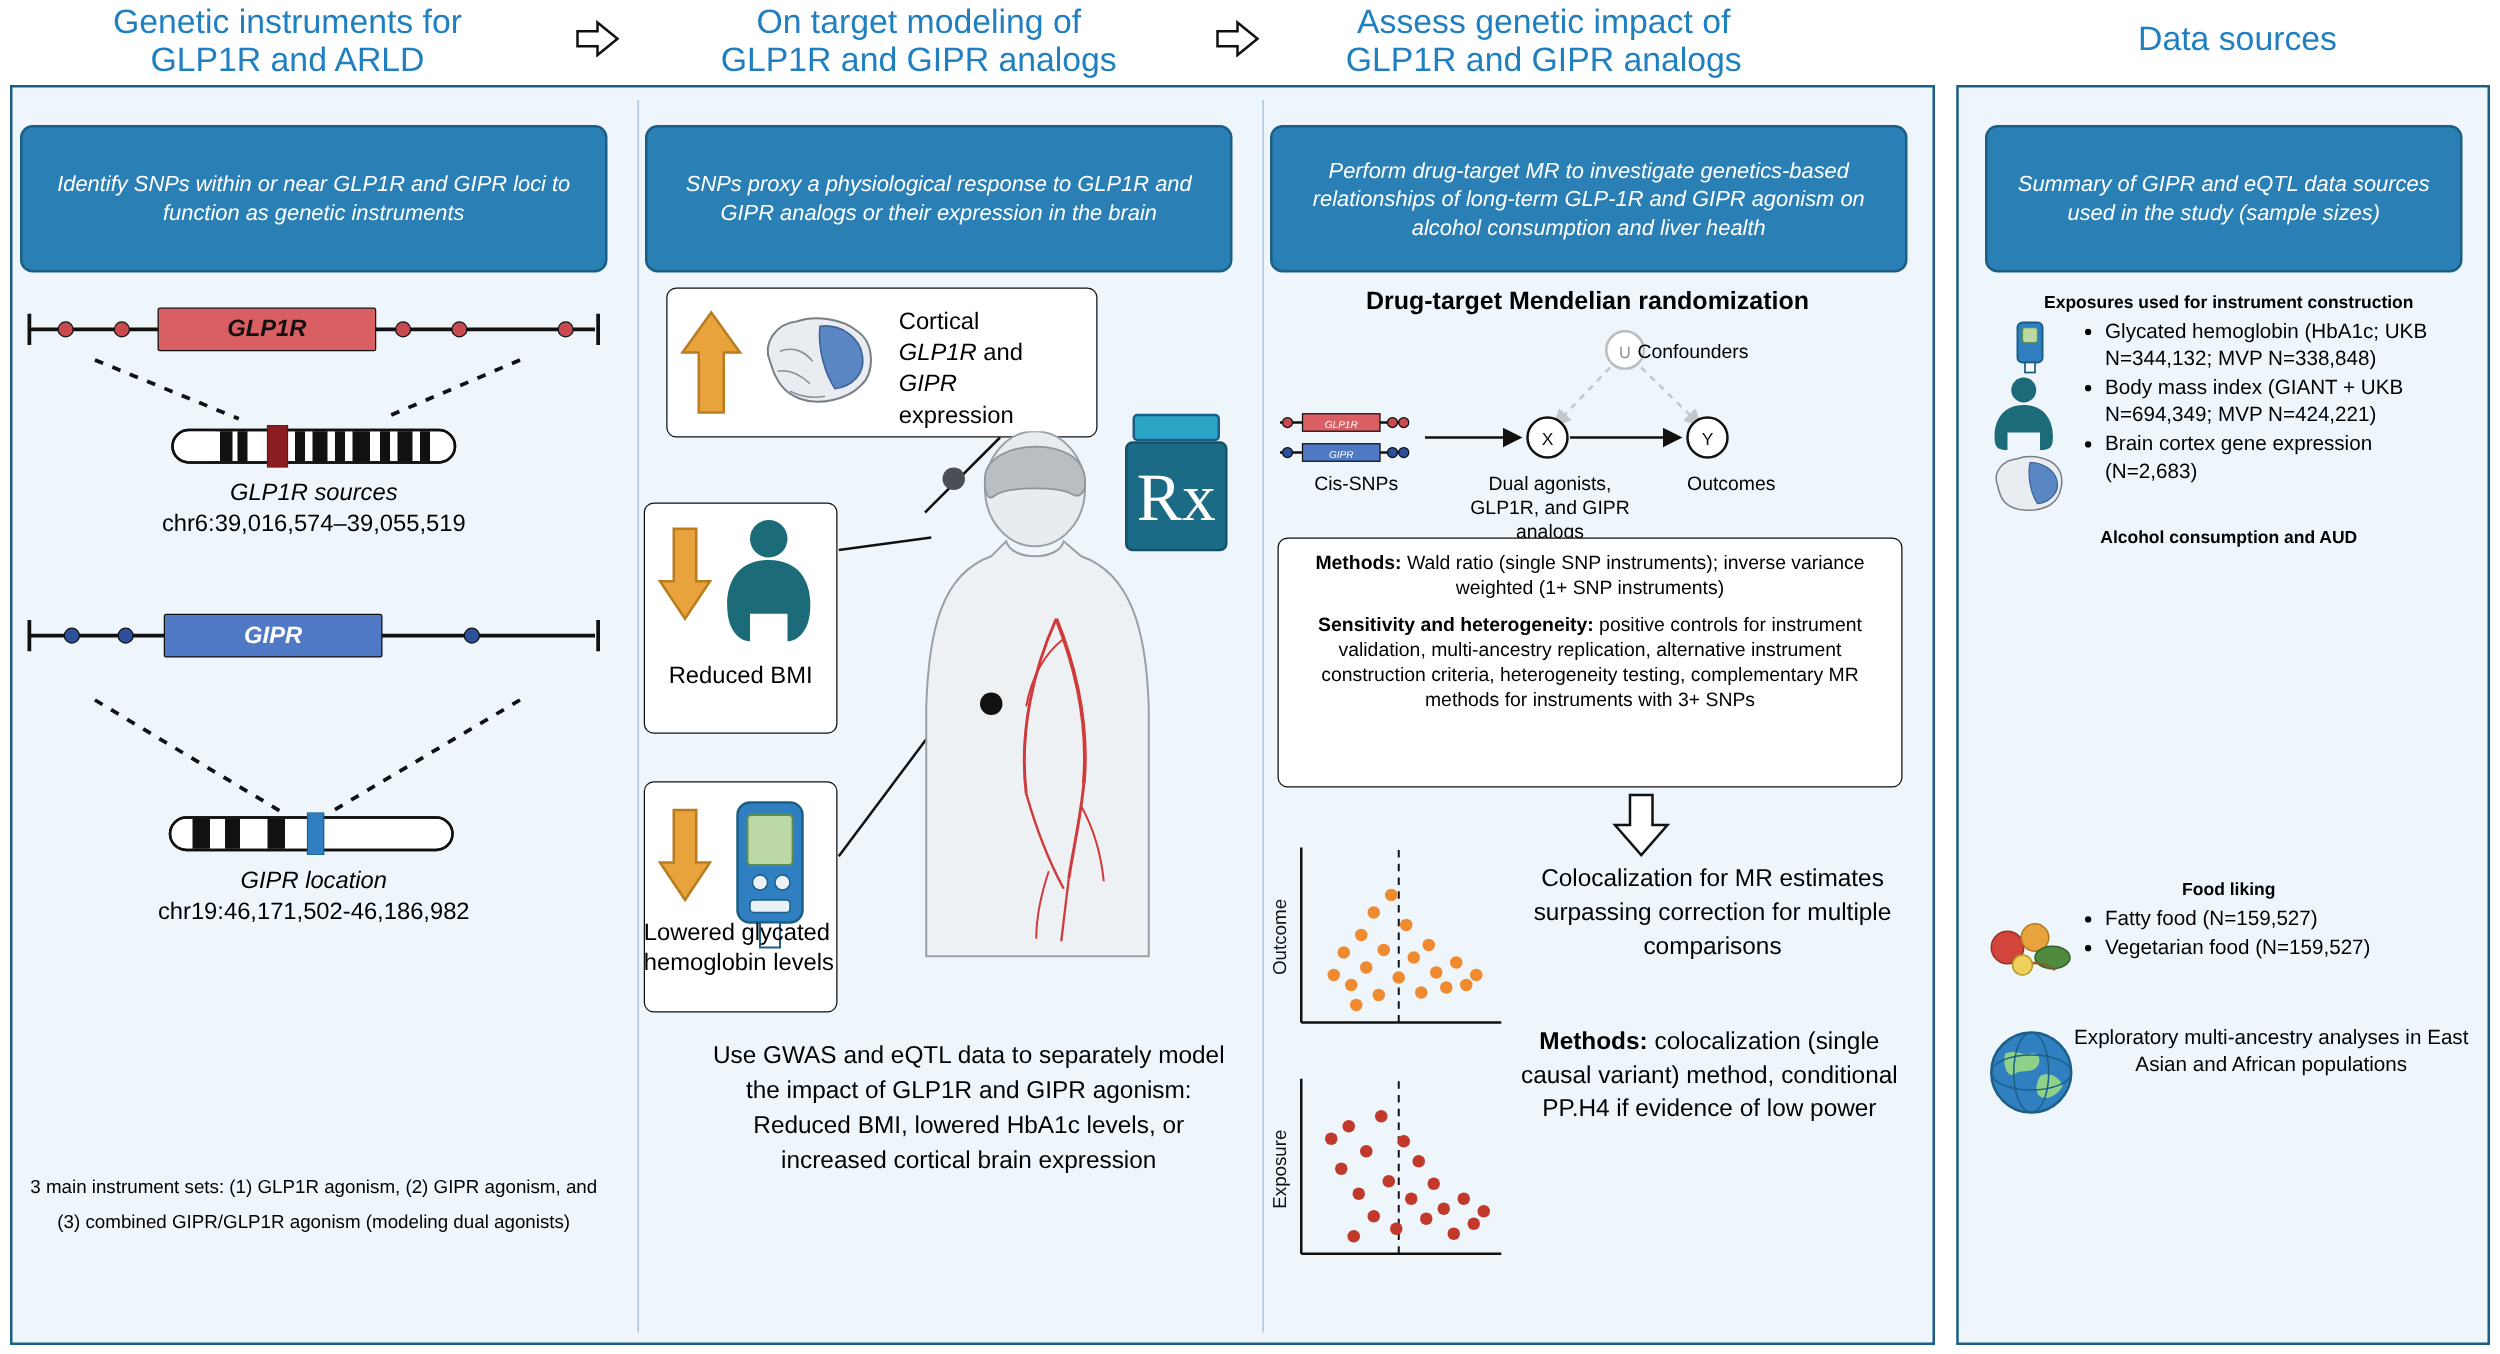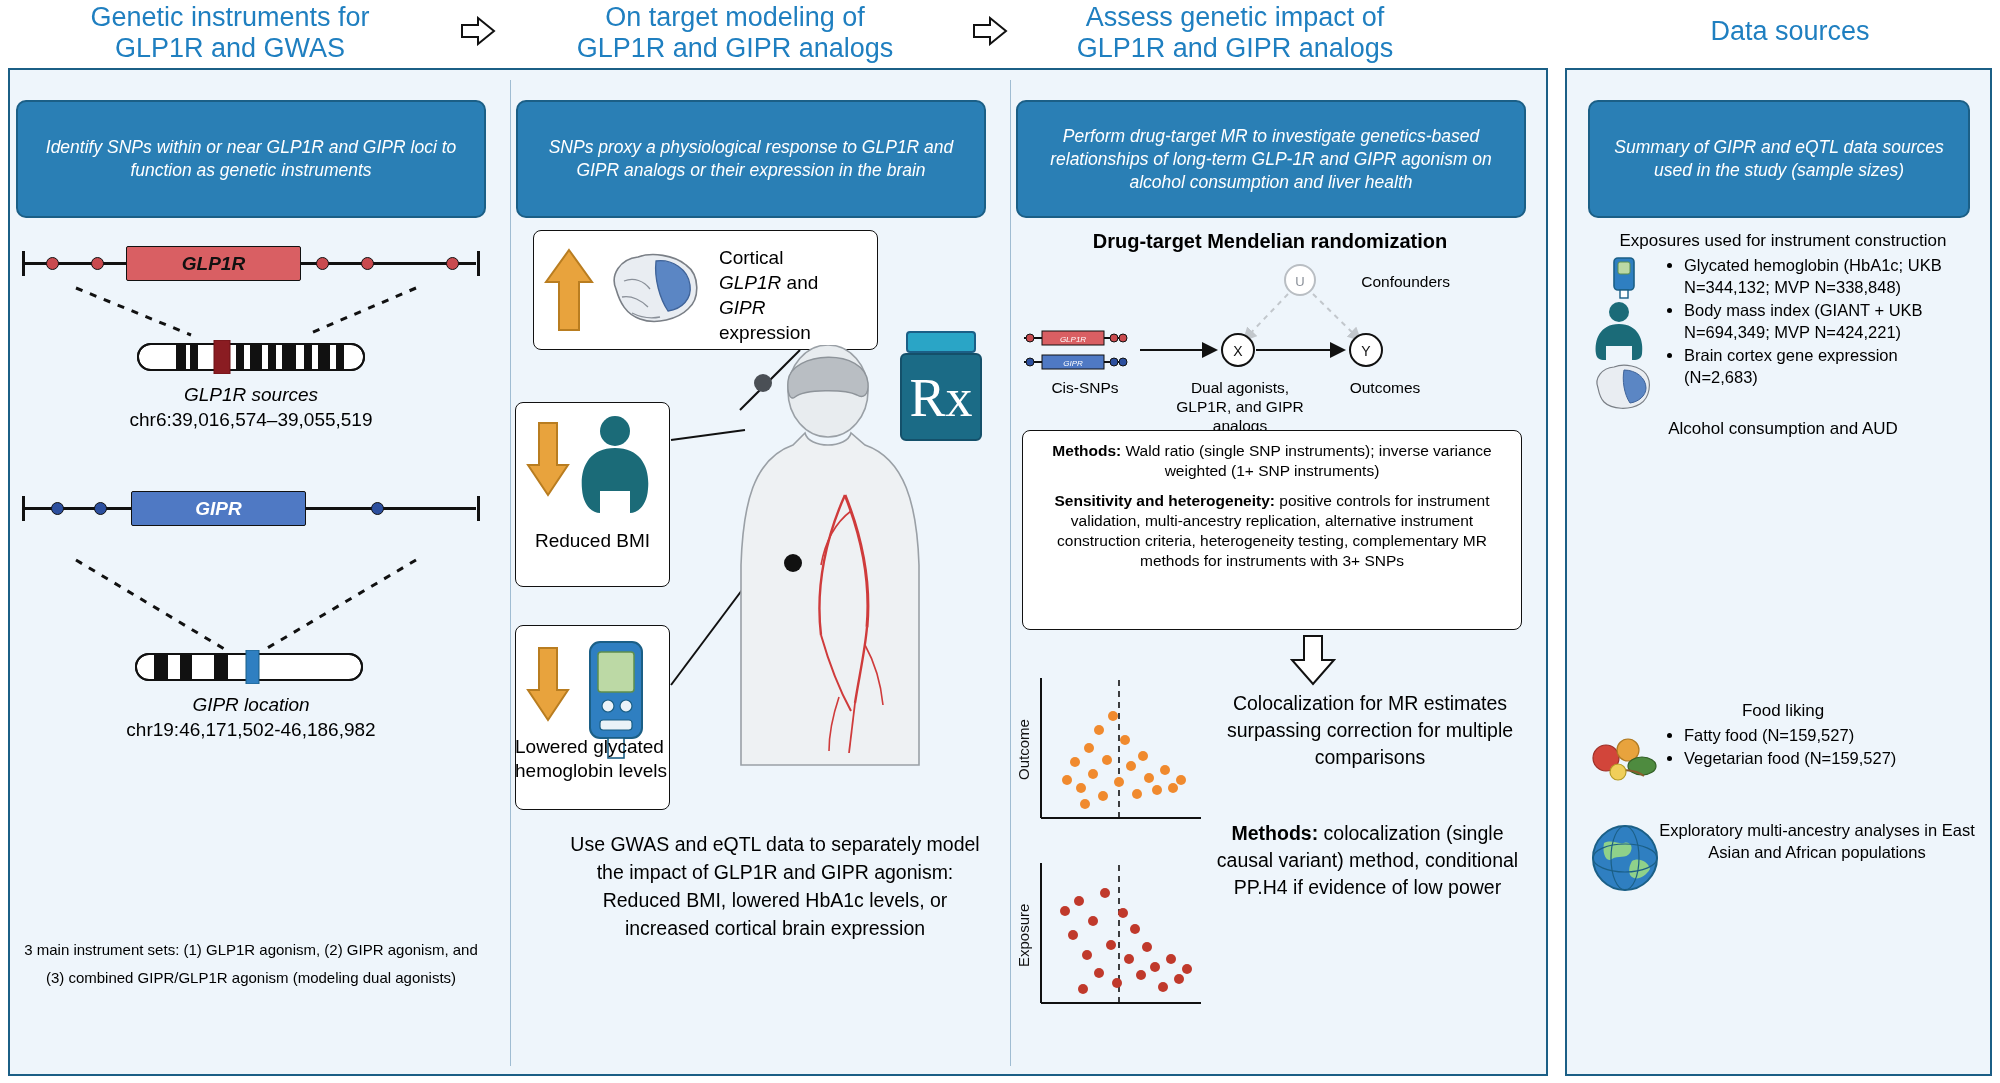--- a/index.html
+++ b/index.html
@@ -73,40 +73,40 @@
   .methodsbox b{font-weight:700;}
   .coloc-text{position:absolute;left:200px;top:460px;width:320px;text-align:center;font-size:19.5px;line-height:27px;}
   .coloc-methods{position:absolute;left:195px;top:590px;width:325px;text-align:center;font-size:19.5px;line-height:27px;}
   .coloc-methods b{font-weight:700;}
   .scatter{position:absolute;left:5px;width:190px;height:170px;}
   .sc1{top:440px;}
   .sc2{top:625px;}
 
   
   .ds{position:absolute;left:1588px;top:230px;width:390px;height:840px;font-size:16.5px;line-height:22px;}
-  .ds h4{margin:0;font-size:17px;font-weight:400;text-align:center;}
+  .ds h4{margin:0;font-size:14px;font-weight:700;text-align:center;}
   .ds ul{margin:2px 0 0 0;padding-left:26px;}
   .ds li{margin-bottom:1px;}
   .ds-sec{position:absolute;width:390px;}
   .ds-ic{position:absolute;width:62px;height:62px;}
   .ds-body{position:absolute;left:70px;width:318px;}
   .ds-center{position:absolute;left:70px;width:318px;text-align:center;font-size:16.5px;line-height:22px;}
 
   svg{display:block;}
   .dashsvg{position:absolute;left:0;top:0;pointer-events:none;}
 </style>
 </head>
 <body>
 
 <div class="page">
 
   <div class="topbar">
     <div class="hdr hdr1">
       <span>Genetic instruments for</span><br>
-      <span>GLP1R and GWAS</span>
+      <span>GLP1R and ARLD</span>
     </div>
     <div class="arrow-sep as1">
       <svg viewBox="0 0 36 30">
           <polygon points="2,9 18,9 18,2 34,15 18,28 18,21 2,21" fill="#ffffff" stroke="#111" stroke-width="2"></polygon>
         </svg>
     </div>
     <div class="hdr hdr2">
       <span>On target modeling of</span><br>
       <span>GLP1R and GIPR analogs</span>
     </div>
@@ -314,21 +314,21 @@
       <circle cx="104" cy="80" r="4" fill="#c94a4e" stroke="#111" stroke-width="1"></circle>
       <circle cx="113" cy="80" r="4" fill="#c94a4e" stroke="#111" stroke-width="1"></circle>
       <line x1="14" y1="104" x2="116" y2="104" stroke="#111" stroke-width="2"></line>
       <rect x="32" y="97" width="62" height="14" fill="#4f79c4" stroke="#111" stroke-width="1"></rect>
       <text x="63" y="108" text-anchor="middle" font-size="8" font-style="italic" fill="#ffffff" font-family="Liberation Sans, sans-serif">GIPR</text>
       <circle cx="20" cy="104" r="4" fill="#2c4f9e" stroke="#111" stroke-width="1"></circle>
       <circle cx="104" cy="104" r="4" fill="#2c4f9e" stroke="#111" stroke-width="1"></circle>
       <circle cx="113" cy="104" r="4" fill="#2c4f9e" stroke="#111" stroke-width="1"></circle>
     </svg>
 
-    <div class="mrlabel" style="left:300px;top:42px;width:140px;text-align:right;">Confounders</div>
+    <div class="mrlabel" style="left:300px;top:42px;width:140px;text-align:left;">Confounders</div>
     <div class="mrlabel" style="left:20px;top:148px;width:110px;">Cis-SNPs</div>
     <div class="mrlabel" style="left:155px;top:148px;width:150px;">Dual agonists, GLP1R, and GIPR analogs</div>
     <div class="mrlabel" style="left:315px;top:148px;width:120px;">Outcomes</div>
 
     <div class="methodsbox">
       <div>
         <b>Methods:</b><span> Wald ratio (single SNP instruments); inverse variance weighted (1+ SNP instruments)</span>
       </div>
       <div style="height:10px;"></div>
       <div>

